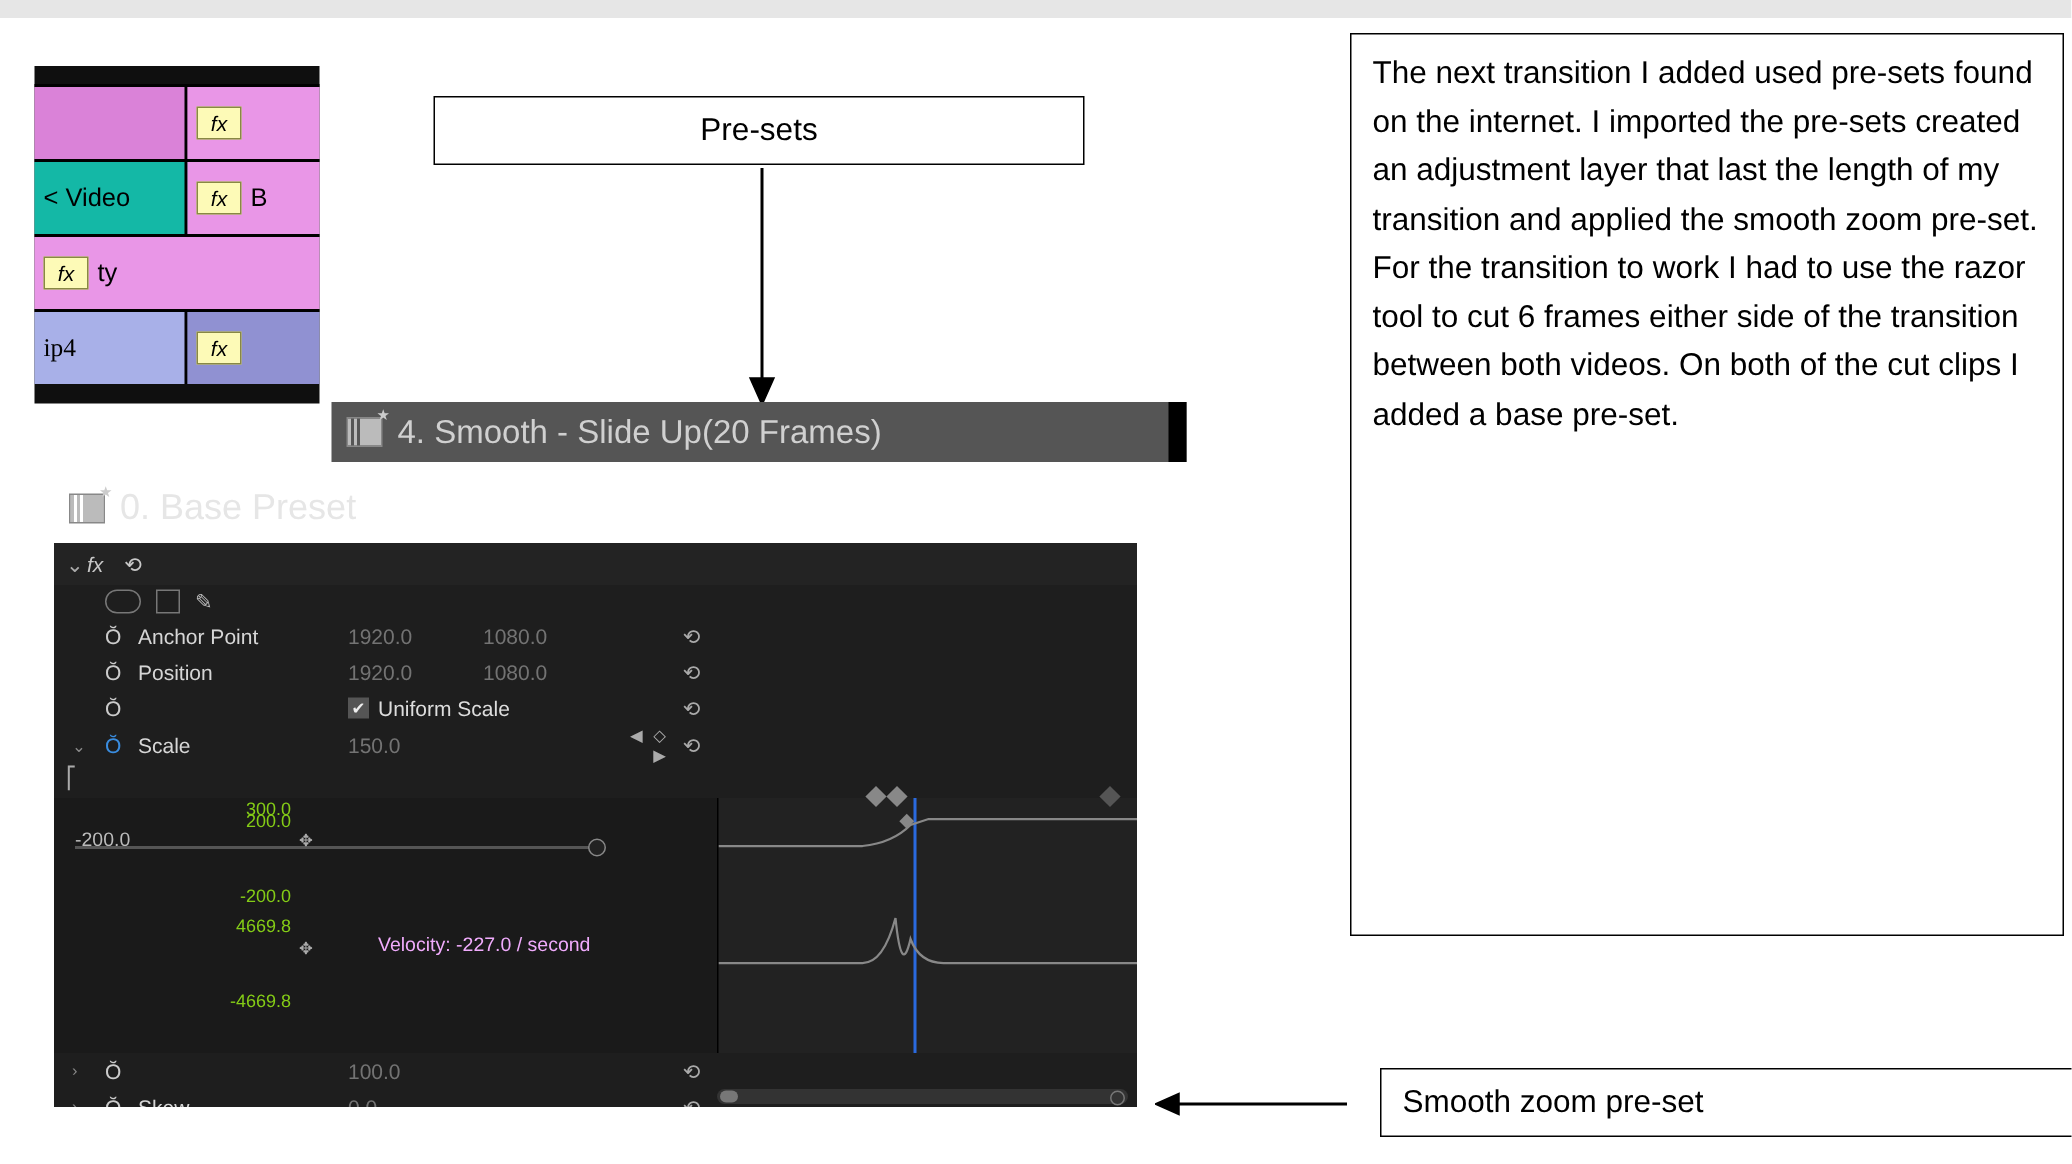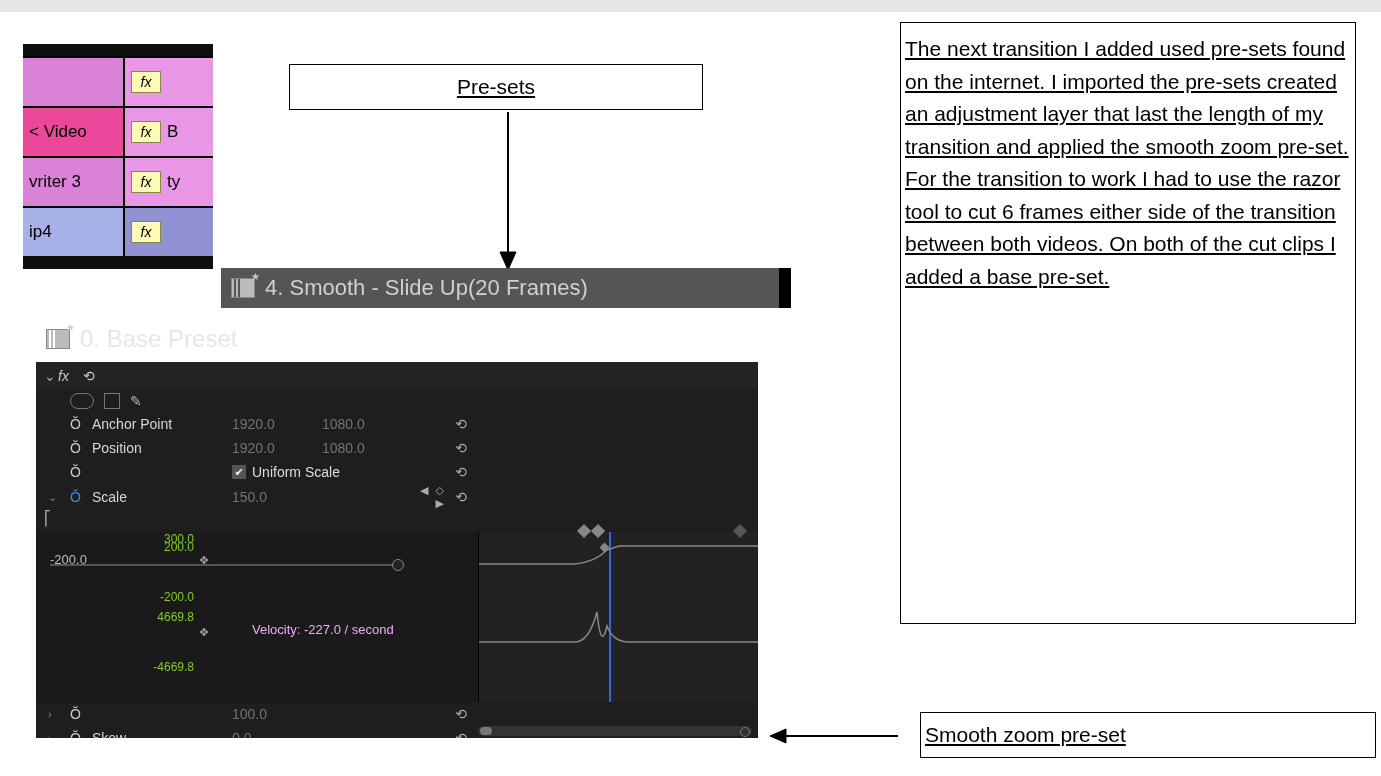--- a/index.html
+++ b/index.html
@@ -18,23 +18,22 @@
     left: 0; top: 0;
     width: 1381px; height: 12px;
     background: #e6e6e6;
   }
 
   
   .label-box {
     position: absolute;
     background: #fff;
     border: 1px solid #000;
-    padding: 10px 4px;
+    padding: 10px 14px;
     font-size: 21px;
-    text-decoration: underline;
   }
   #label-presets   { left: 289px; top: 64px;  width: 404px; text-align: center; }
   #label-notes     { left: 900px; top: 22px;  width: 446px; height: 580px; line-height: 1.55; }
   #label-smooth    { left: 900px; top: 712px; width: 446px; margin-left: 20px; }
 
   
   .arrow {
     position: absolute;
     stroke: #000;
     fill: #000;
@@ -72,27 +71,27 @@
     display: flex;
     align-items: center;
     padding-left: 6px;
     color: #000;
     font-size: 17px;
   }
   #tl-row-1 { top: 12px; }
   #tl-row-1 .tl-track-label { background: #da82d8; }
   #tl-row-1 .tl-clip        { background: #e996e7; }
   #tl-row-2 { top: 62px; }
-  #tl-row-2 .tl-track-label { background: #ec4899; }
+  #tl-row-2 .tl-track-label { background: #14b8a6; }
   #tl-row-2 .tl-clip        { background: #e996e7; }
   #tl-row-3 { top: 112px; }
   #tl-row-3 .tl-track-label { background: #da82d8; }
   #tl-row-3 .tl-clip        { background: #e996e7; }
   #tl-row-4 { top: 162px; }
-  #tl-row-4 .tl-track-label { background: #a8b0e8; }
+  #tl-row-4 .tl-track-label { background: #a8b0e8; font-family: Liberation Serif, serif; }
   #tl-row-4 .tl-clip        { background: #9091d2; }
   .fx-badge {
     display: inline-flex;
     align-items: center;
     justify-content: center;
     width: 28px; height: 20px;
     background: #fdfab7;
     border: 1px solid #888844;
     font-style: italic;
     font-size: 14px;
@@ -345,21 +344,20 @@
     </div>
   </div>
   <div id="tl-row-2" class="tl-row">
     <div class="tl-track-label">&lt; Video</div>
     <div class="tl-clip">
       <span class="fx-badge">fx</span>
       <span>B</span>
     </div>
   </div>
   <div id="tl-row-3" class="tl-row">
-    <div class="tl-track-label">vriter 3</div>
     <div class="tl-clip">
       <span class="fx-badge">fx</span>
       <span>ty</span>
     </div>
   </div>
   <div id="tl-row-4" class="tl-row">
     <div class="tl-track-label">ip4</div>
     <div class="tl-clip">
       <span class="fx-badge">fx</span>
     </div>

